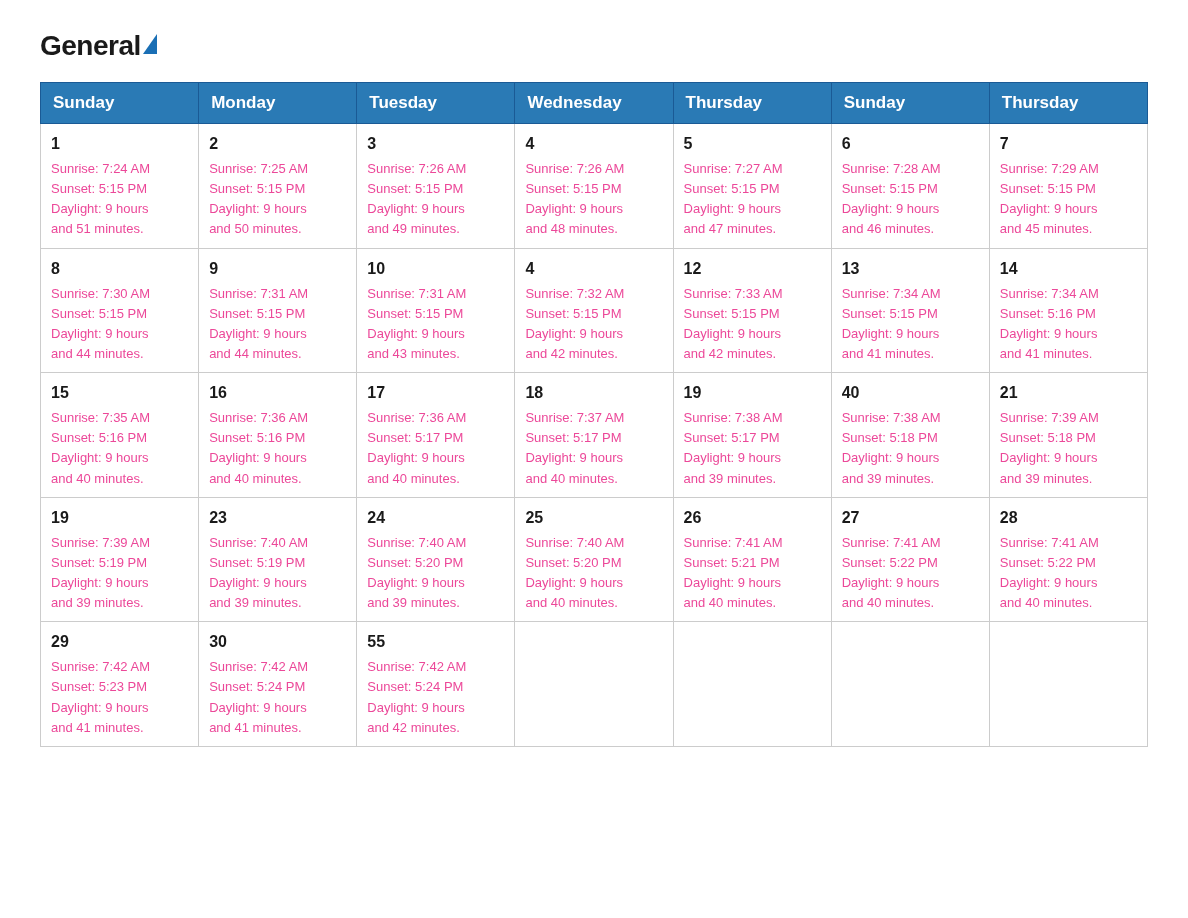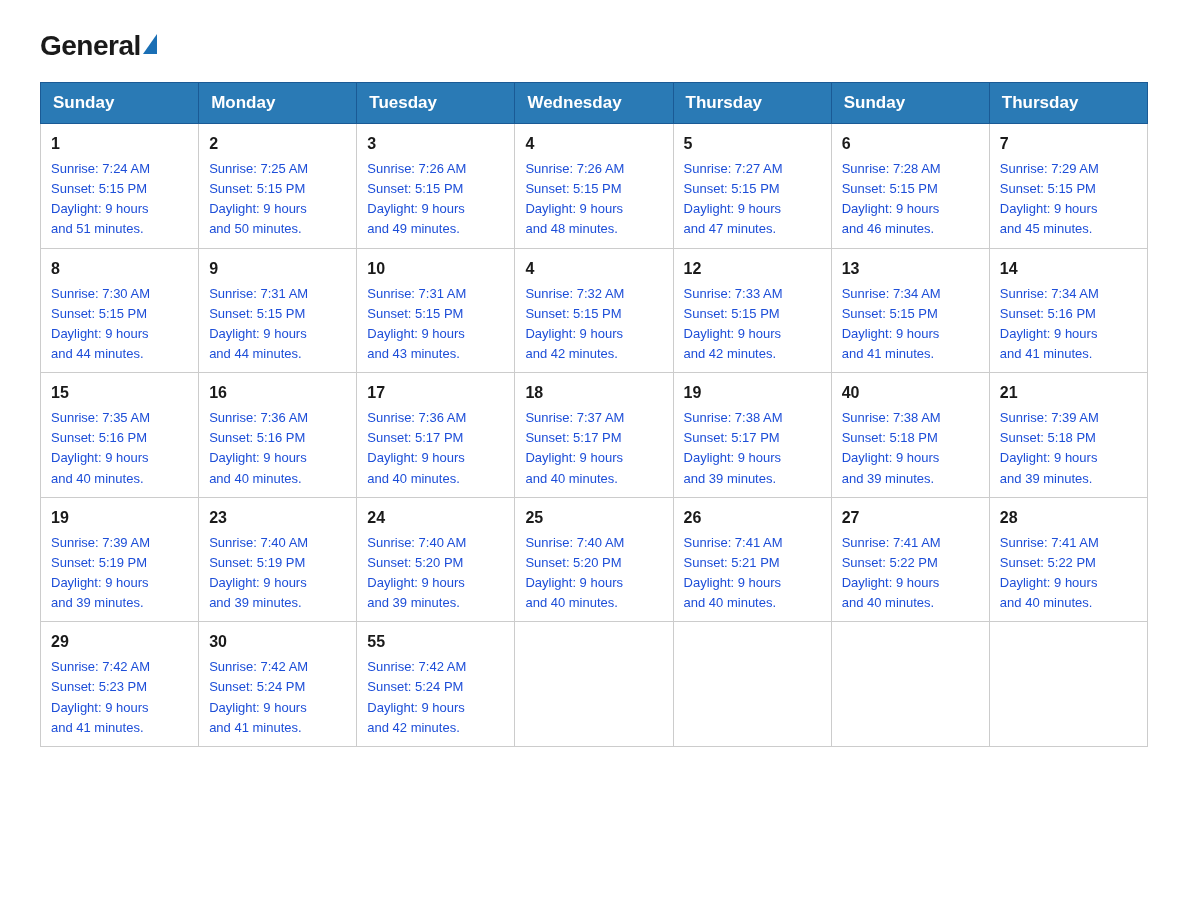--- a/index.html
+++ b/index.html
@@ -89,21 +89,21 @@
       line-height: 1.5;
     }
     .day-number {
       font-size: 16px;
       font-weight: 600;
       color: #1a1a1a;
       display: block;
       margin-bottom: 3px;
     }
     .day-info {
-      color: #1d4ed8;
+      color: #ec4899;
       font-size: 13px;
       line-height: 1.55;
     }
     .empty-cell {
       background: #fff;
     }
   </style>
 </head>
 <body>
 

